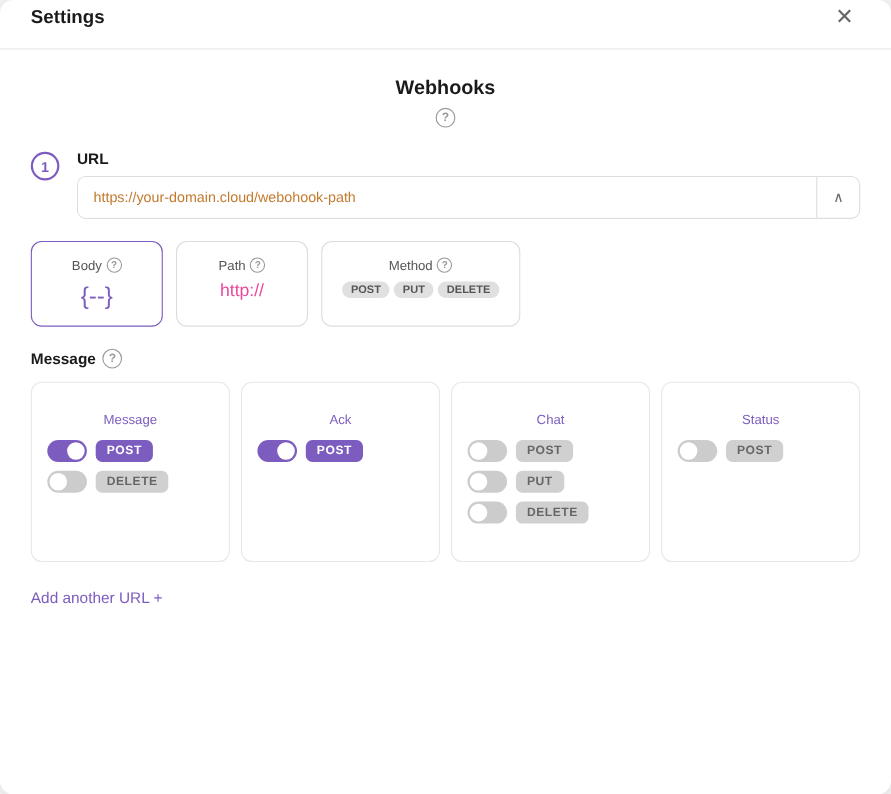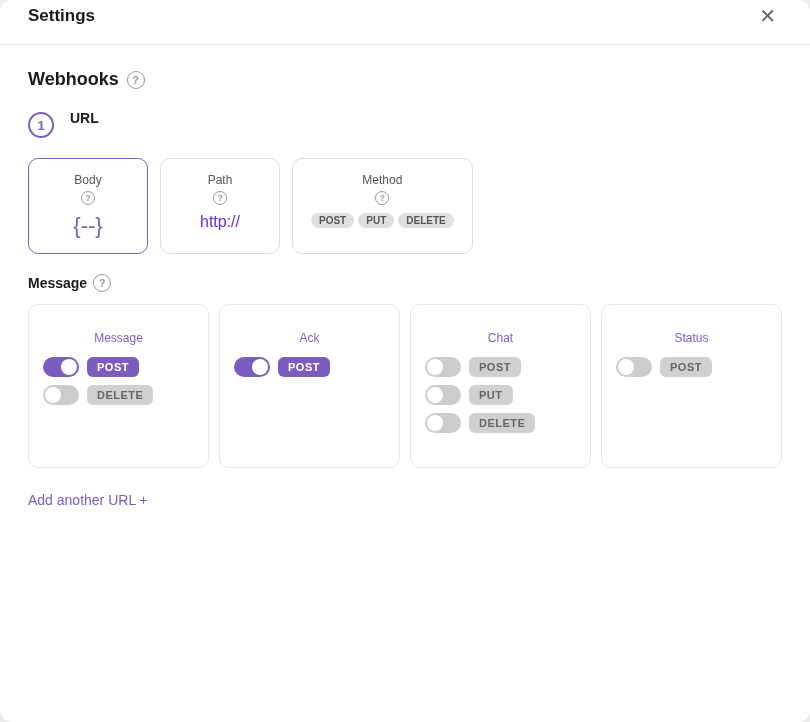--- a/index.html
+++ b/index.html
@@ -45,20 +45,21 @@
       padding: 24px 28px 28px 28px;
     }
     .section-title {
       font-size: 18px;
       font-weight: 600;
       color: #1a1a1a;
       display: flex;
       align-items: center;
       gap: 8px;
       margin-bottom: 20px;
+      flex-direction: column;
     }
     .help-icon {
       width: 18px;
       height: 18px;
       border-radius: 50%;
       border: 1.5px solid #999;
       display: inline-flex;
       align-items: center;
       justify-content: center;
       font-size: 11px;
@@ -142,31 +143,31 @@
     }
     .mode-card.active {
       border-color: #7c5cbf;
     }
     .mode-card-title {
       font-size: 12px;
       color: #555;
       margin-bottom: 8px;
       display: flex;
       align-items: center;
+      justify-content: center;
       gap: 4px;
-      flex-direction: column;
     }
     .mode-card-content {
       font-size: 22px;
       color: #7c5cbf;
       font-weight: 300;
     }
     .mode-card-content.http {
       font-size: 16px;
-      color: #6d28d9;
+      color: #ec4899;
     }
     .method-badges {
       display: flex;
       flex-wrap: wrap;
       gap: 4px;
       justify-content: center;
     }
     .method-badge {
       background: #e0e0e0;
       color: #555;
@@ -275,20 +276,24 @@
 
     <div class="section-title">
       <span>Webhooks</span>
       <span class="help-icon">?</span>
     </div>
 
     <div class="step-row">
       <div class="step-number">1</div>
       <div class="step-content">
         <div class="step-label">URL</div>
+        <div class="url-input-row">
+          <input class="url-input" type="text" value="https://your-domain.cloud/webohook-path" style="color: rgb(196, 122, 46);" placeholder="https://your-domain.cloud/webohook-path">
+          <div class="url-chevron">∧</div>
+        </div>
       </div>
     </div>
 
     <div class="mode-section">
       <div class="mode-cards">
 
         <div class="mode-card active">
           <div class="mode-card-title">
             <span>Body</span>
             <span class="help-icon" style="width:14px;height:14px;font-size:9px;">?</span>

